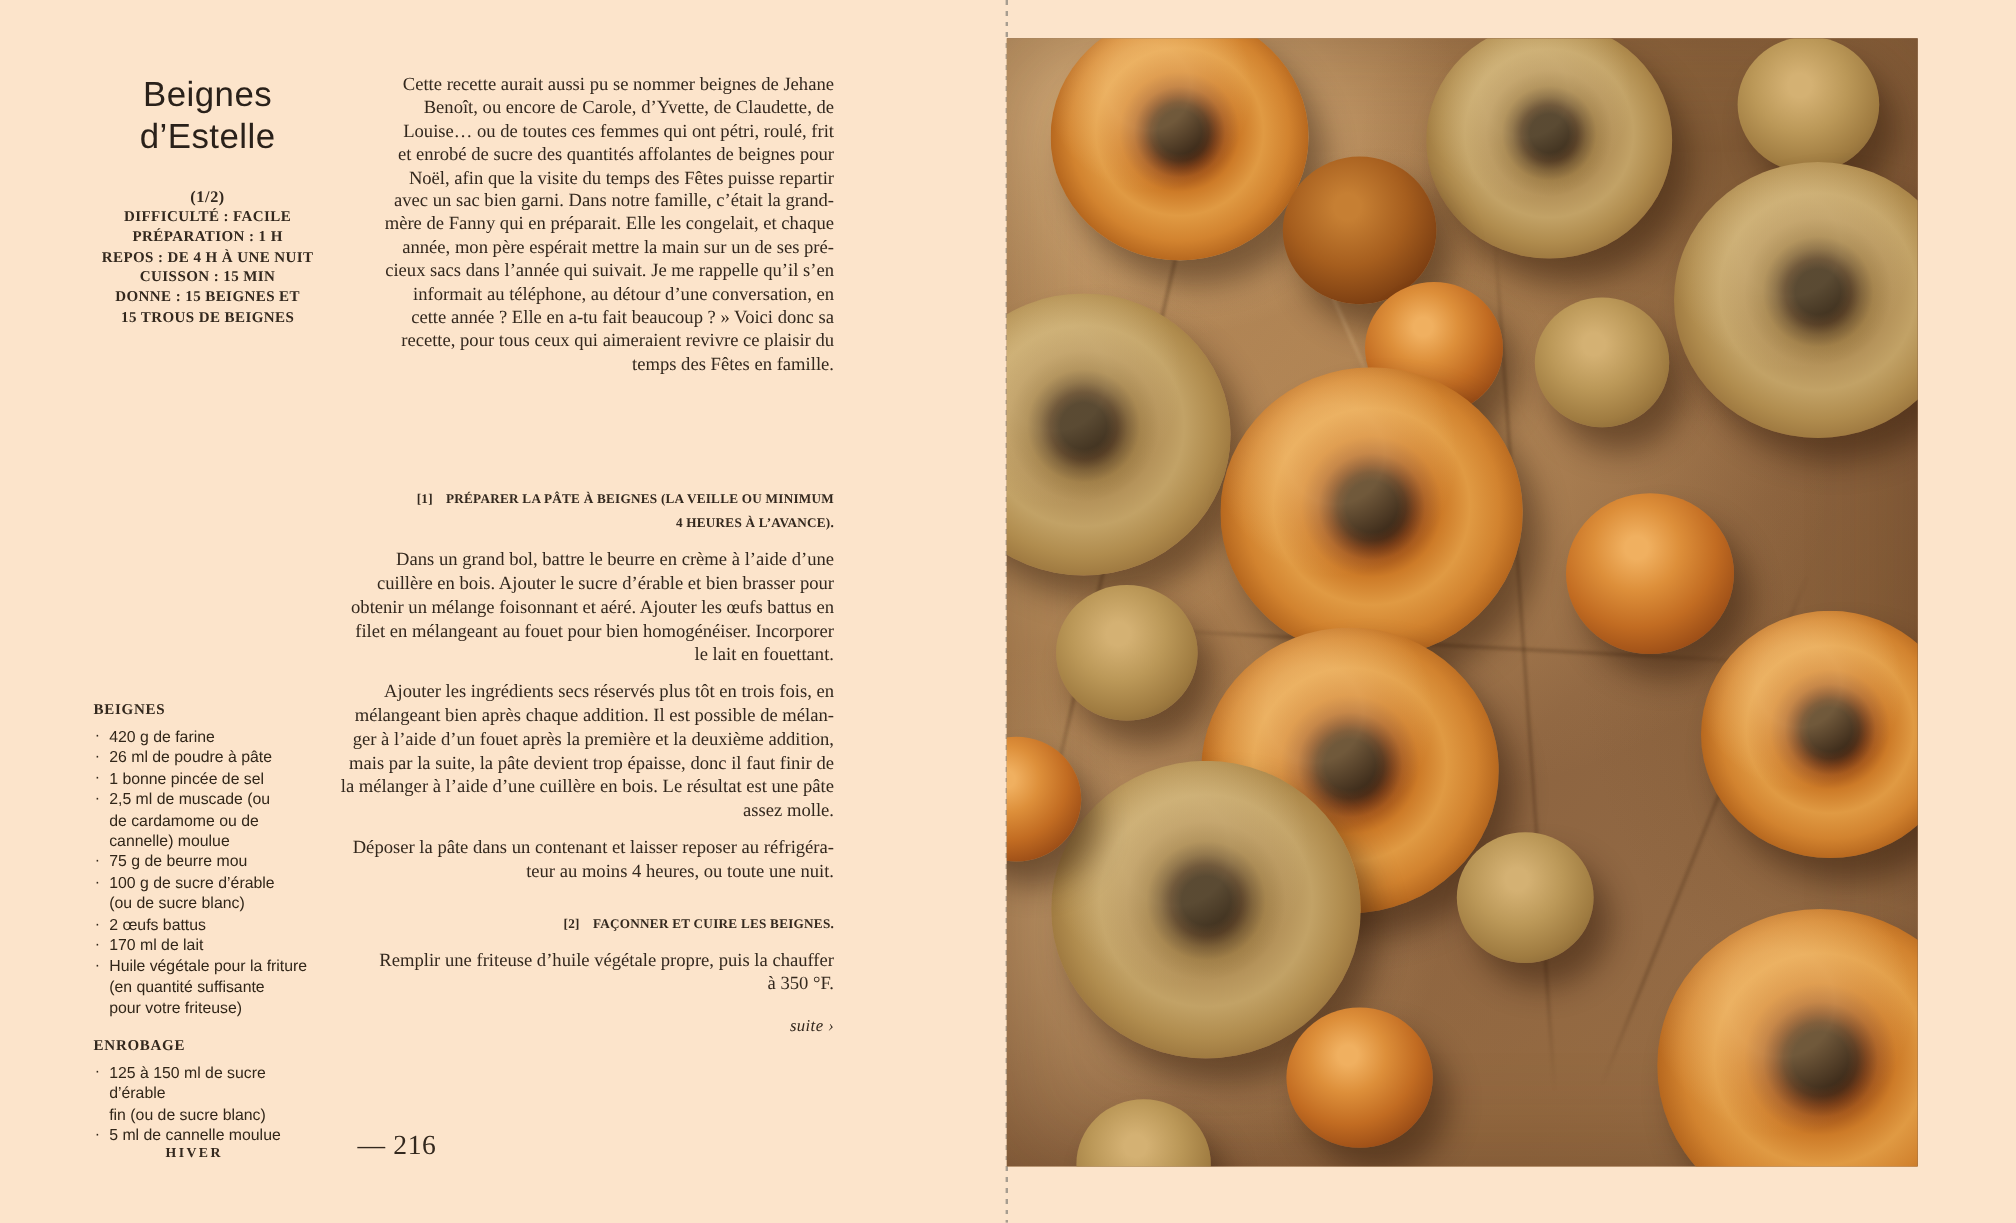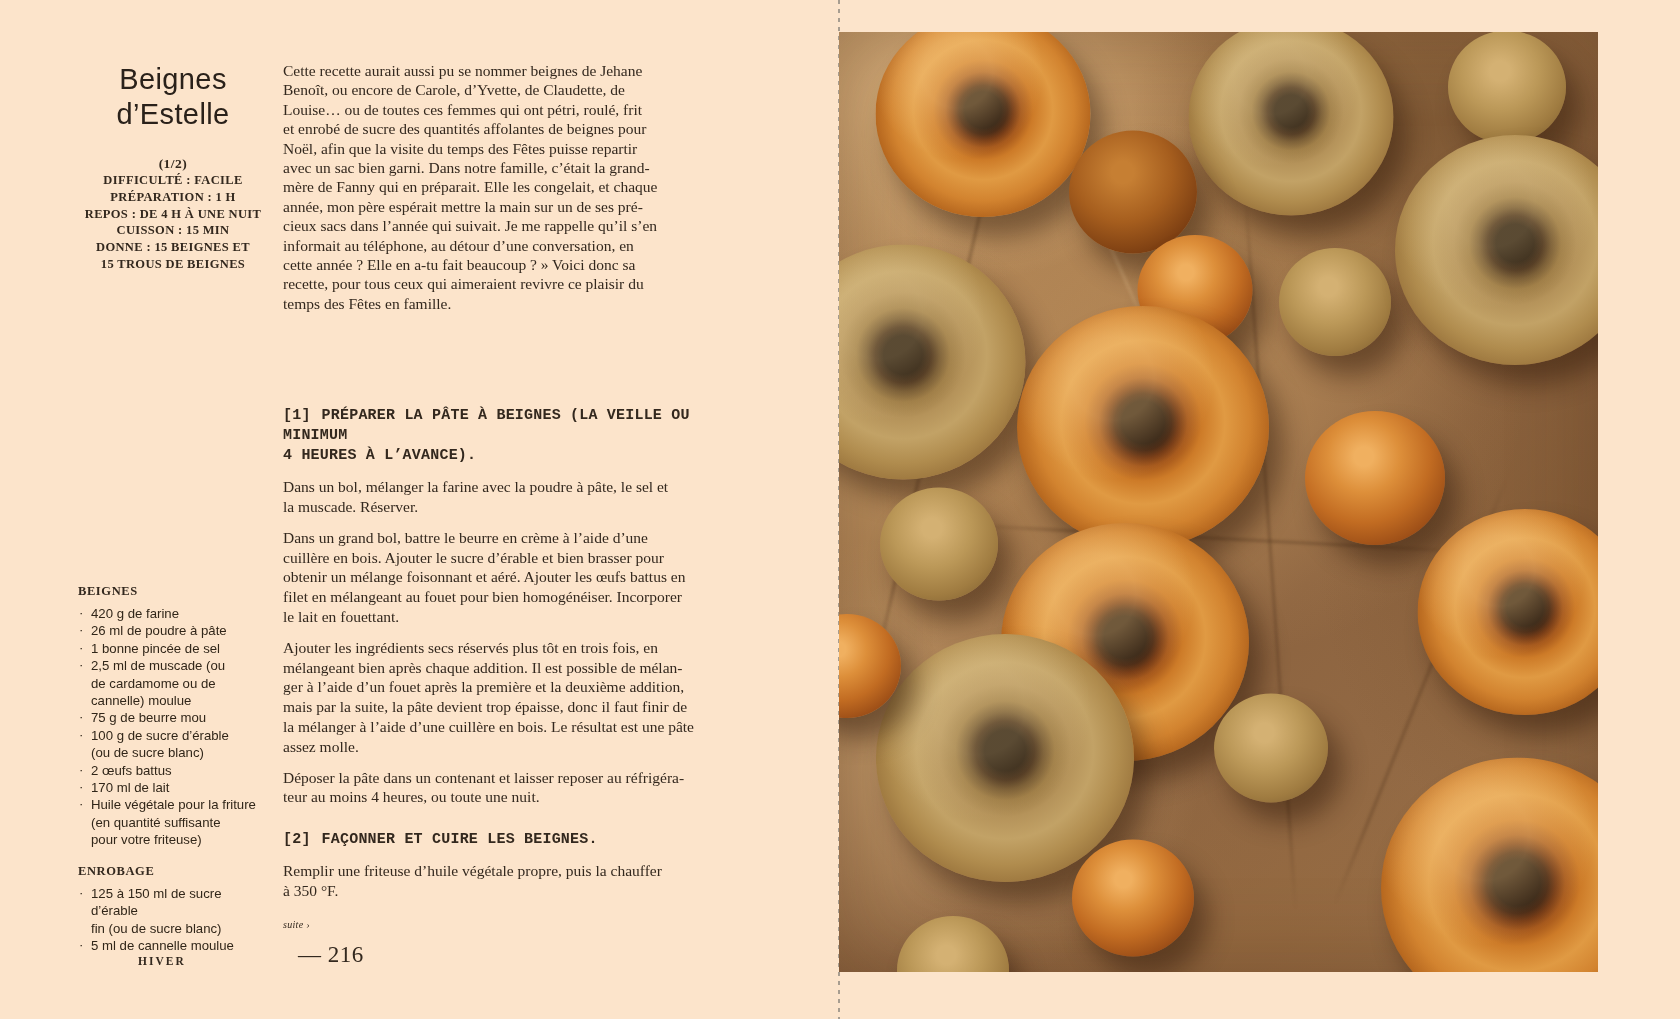--- a/index.html
+++ b/index.html
@@ -39,29 +39,29 @@
     font-size:13.2px;line-height:17.4px;color:#312619;
   }
   .ing-bullet{position:absolute;left:1px;top:-1px;}
   .ing-text{white-space:pre-line;}
 
   
   .season{position:absolute;left:138px;top:955px;font-size:11.5px;font-weight:600;letter-spacing:2px;}
   .page-number{position:absolute;left:298px;top:942px;font-size:23px;letter-spacing:.5px;}
 
   
-  .text-col{position:absolute;left:283px;top:61px;width:412px;}
+  .text-col{position:absolute;left:283px;top:61px;width:412px;text-align:right;}
   .tline{display:block;}
   .intro .tline{font-size:15.5px;line-height:19.4px;}
   .steps{margin-top:93px;}
   .step + .step{margin-top:23px;}
-  .step-heading{margin:0 0 5px 0;font-size:15px;line-height:20px;letter-spacing:.2px;font-weight:700;font-family:Liberation Mono, monospace;}
+  .step-heading{margin:0 0 5px 0;font-size:11px;line-height:20px;letter-spacing:.2px;font-weight:700;}
   .step-label{margin-right:11px;font-weight:700;}
   .body-par{margin:11px 0 0 0;font-size:15.5px;line-height:19.8px;white-space:pre-line;}
-  .suite{margin-top:18px;font-style:italic;font-size:10px;letter-spacing:.3px;}
+  .suite{margin-top:18px;font-style:italic;font-size:14px;letter-spacing:.3px;}
 
   
   .photo{
     position:absolute;left:839px;top:32px;width:759px;height:940px;margin:0;
     z-index:2;overflow:hidden;
     background-color:#9c734a;
     background-image:
       radial-gradient(ellipse 420px 300px at 14% 6%, rgba(244,206,152,.6), transparent 65%),
       radial-gradient(ellipse 300px 420px at 0% 40%, rgba(214,175,122,.45), transparent 65%),
       radial-gradient(ellipse 500px 380px at 78% 10%, rgba(96,62,32,.5), transparent 60%),
@@ -175,22 +175,20 @@
         <div class="tline">cette année ? Elle en a-tu fait beaucoup ? » Voici donc sa</div>
         <div class="tline">recette, pour tous ceux qui aimeraient revivre ce plaisir du</div>
         <div class="tline">temps des Fêtes en famille.</div>
       </div>
     <div class="steps">
         <section class="step">
           <h3 class="step-heading">
             <div class="tline"><span class="step-label">[1]</span>PRÉPARER LA PÂTE À BEIGNES (LA VEILLE OU MINIMUM</div>
             <div class="tline">4 HEURES À L’AVANCE).</div>
           </h3>
-          <p class="body-par">Dans un bol, mélanger la farine avec la poudre à pâte, le sel et
-la muscade. Réserver.</p>
           <p class="body-par">Dans un grand bol, battre le beurre en crème à l’aide d’une
 cuillère en bois. Ajouter le sucre d’érable et bien brasser pour
 obtenir un mélange foisonnant et aéré. Ajouter les œufs battus en
 filet en mélangeant au fouet pour bien homogénéiser. Incorporer
 le lait en fouettant.</p>
           <p class="body-par">Ajouter les ingrédients secs réservés plus tôt en trois fois, en
 mélangeant bien après chaque addition. Il est possible de mélan-
 ger à l’aide d’un fouet après la première et la deuxième addition,
 mais par la suite, la pâte devient trop épaisse, donc il faut finir de
 la mélanger à l’aide d’une cuillère en bois. Le résultat est une pâte

